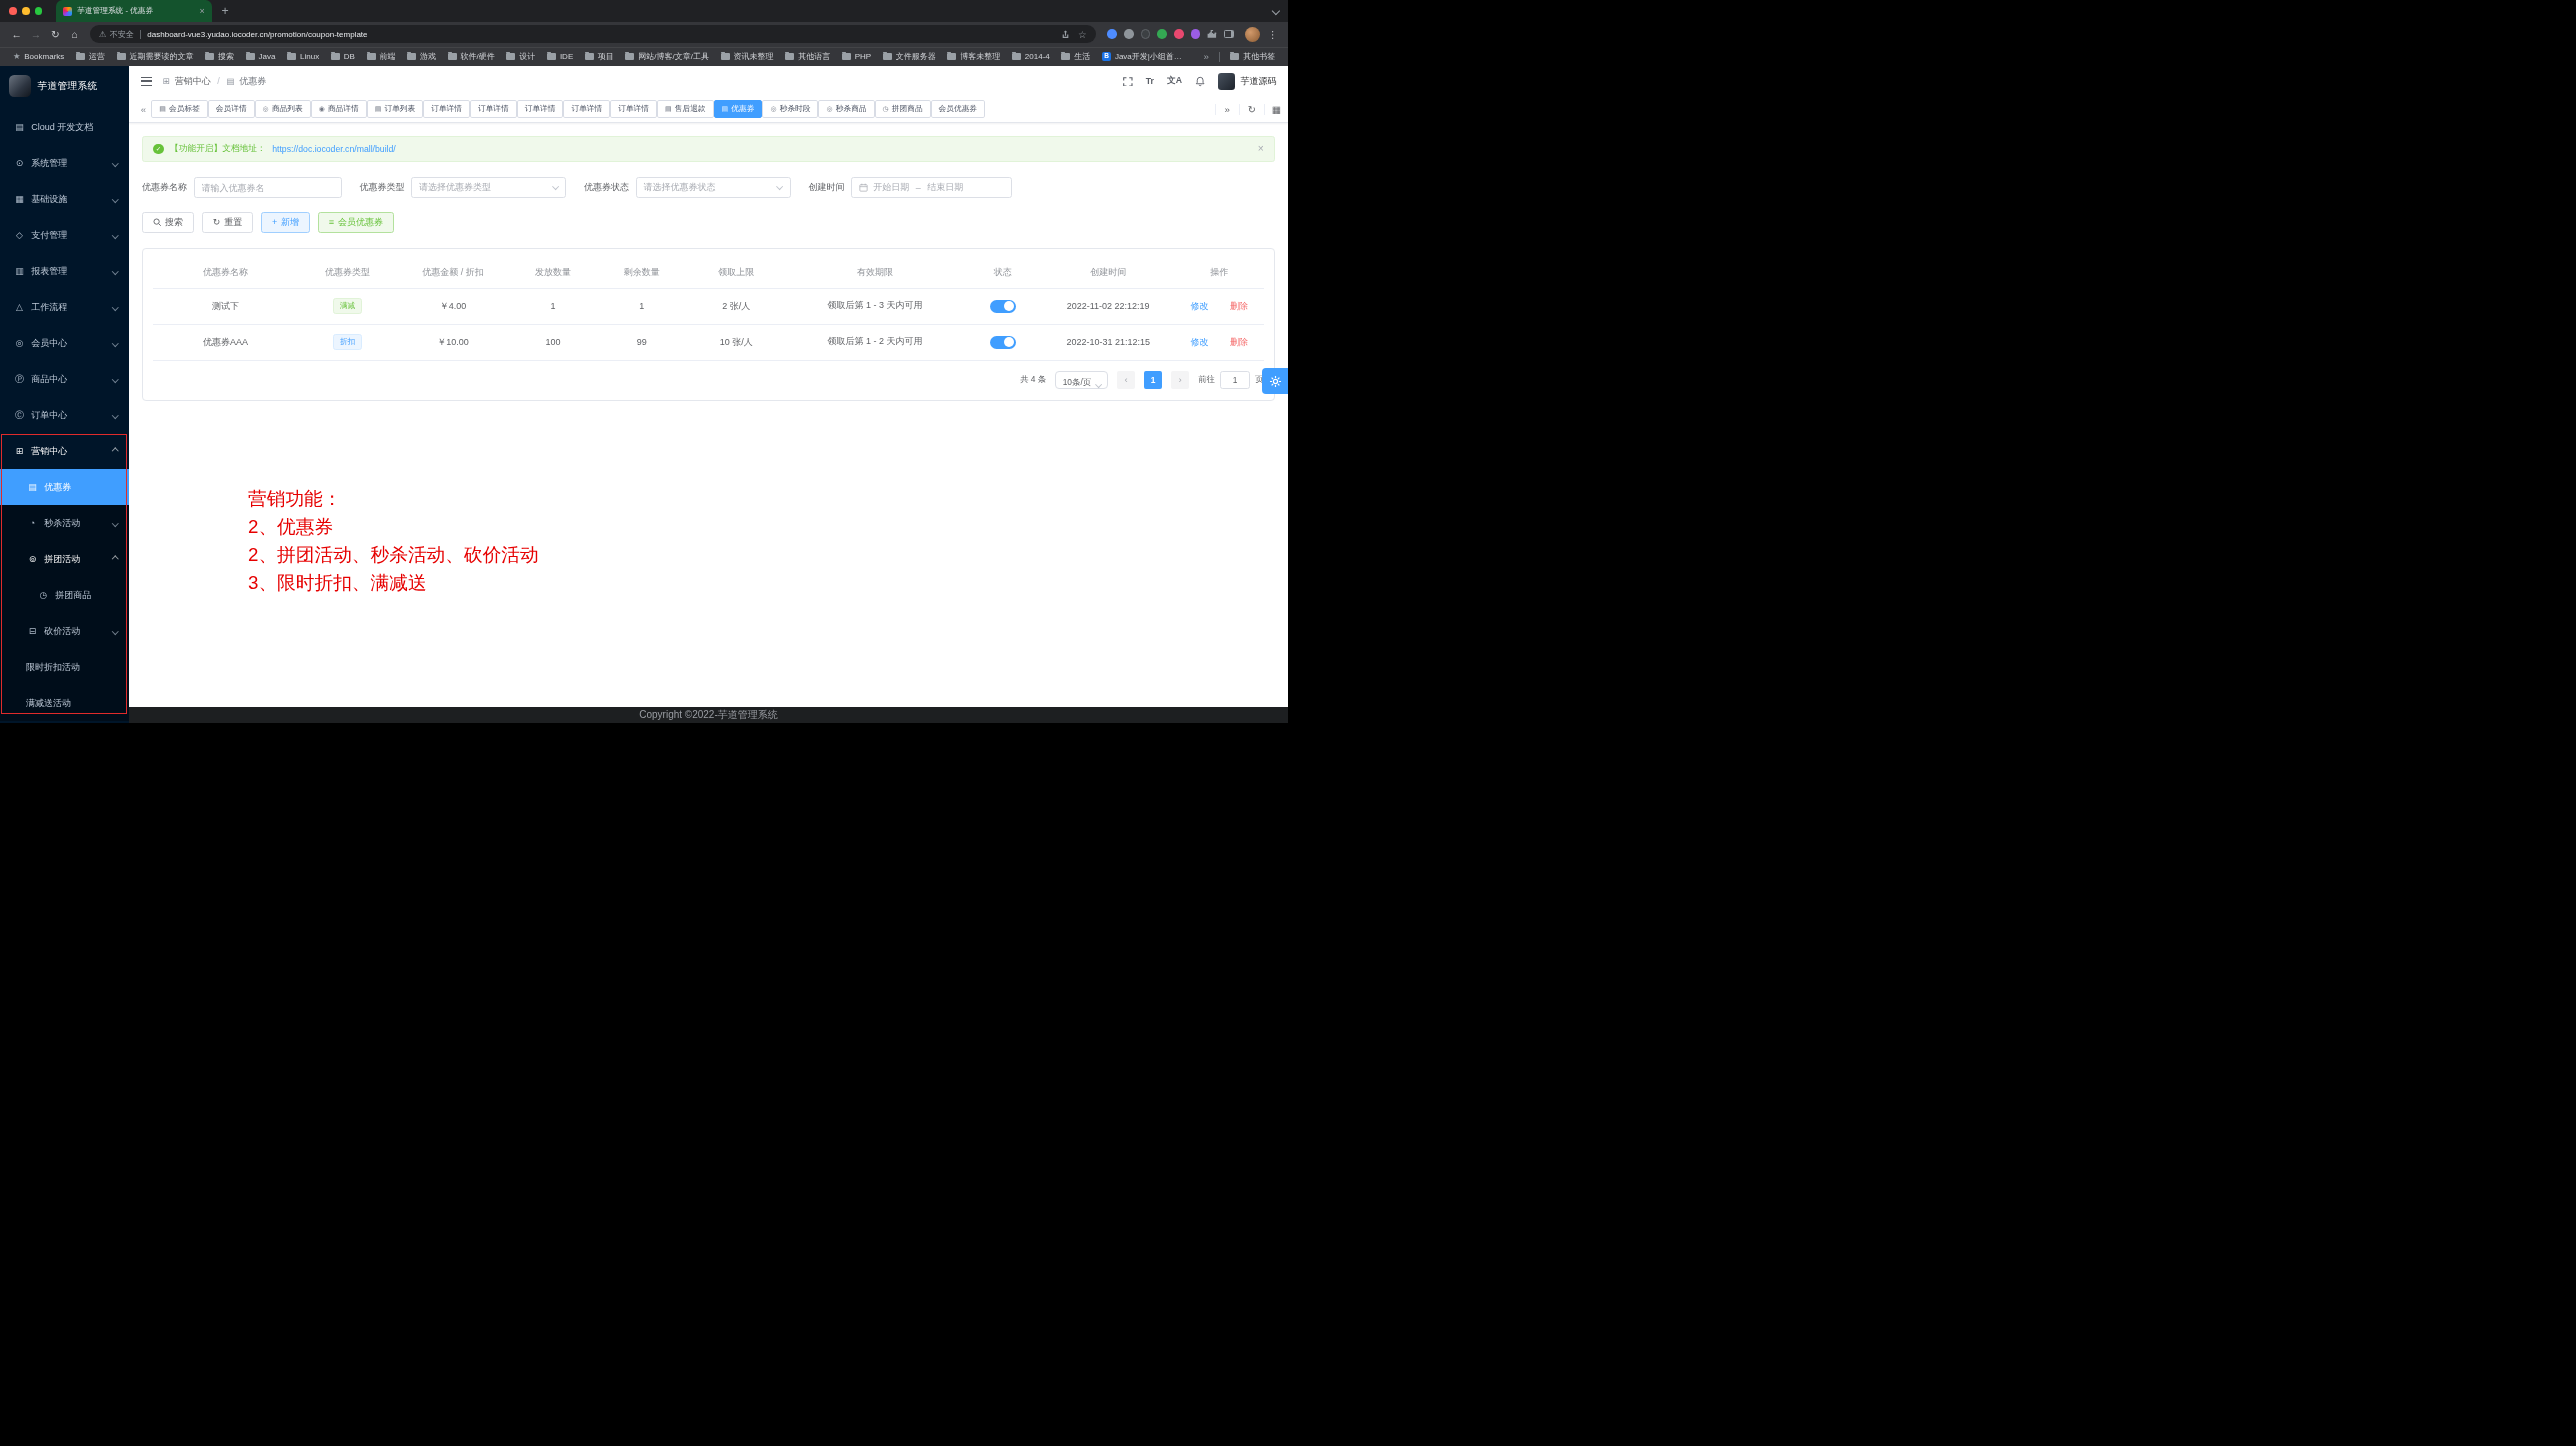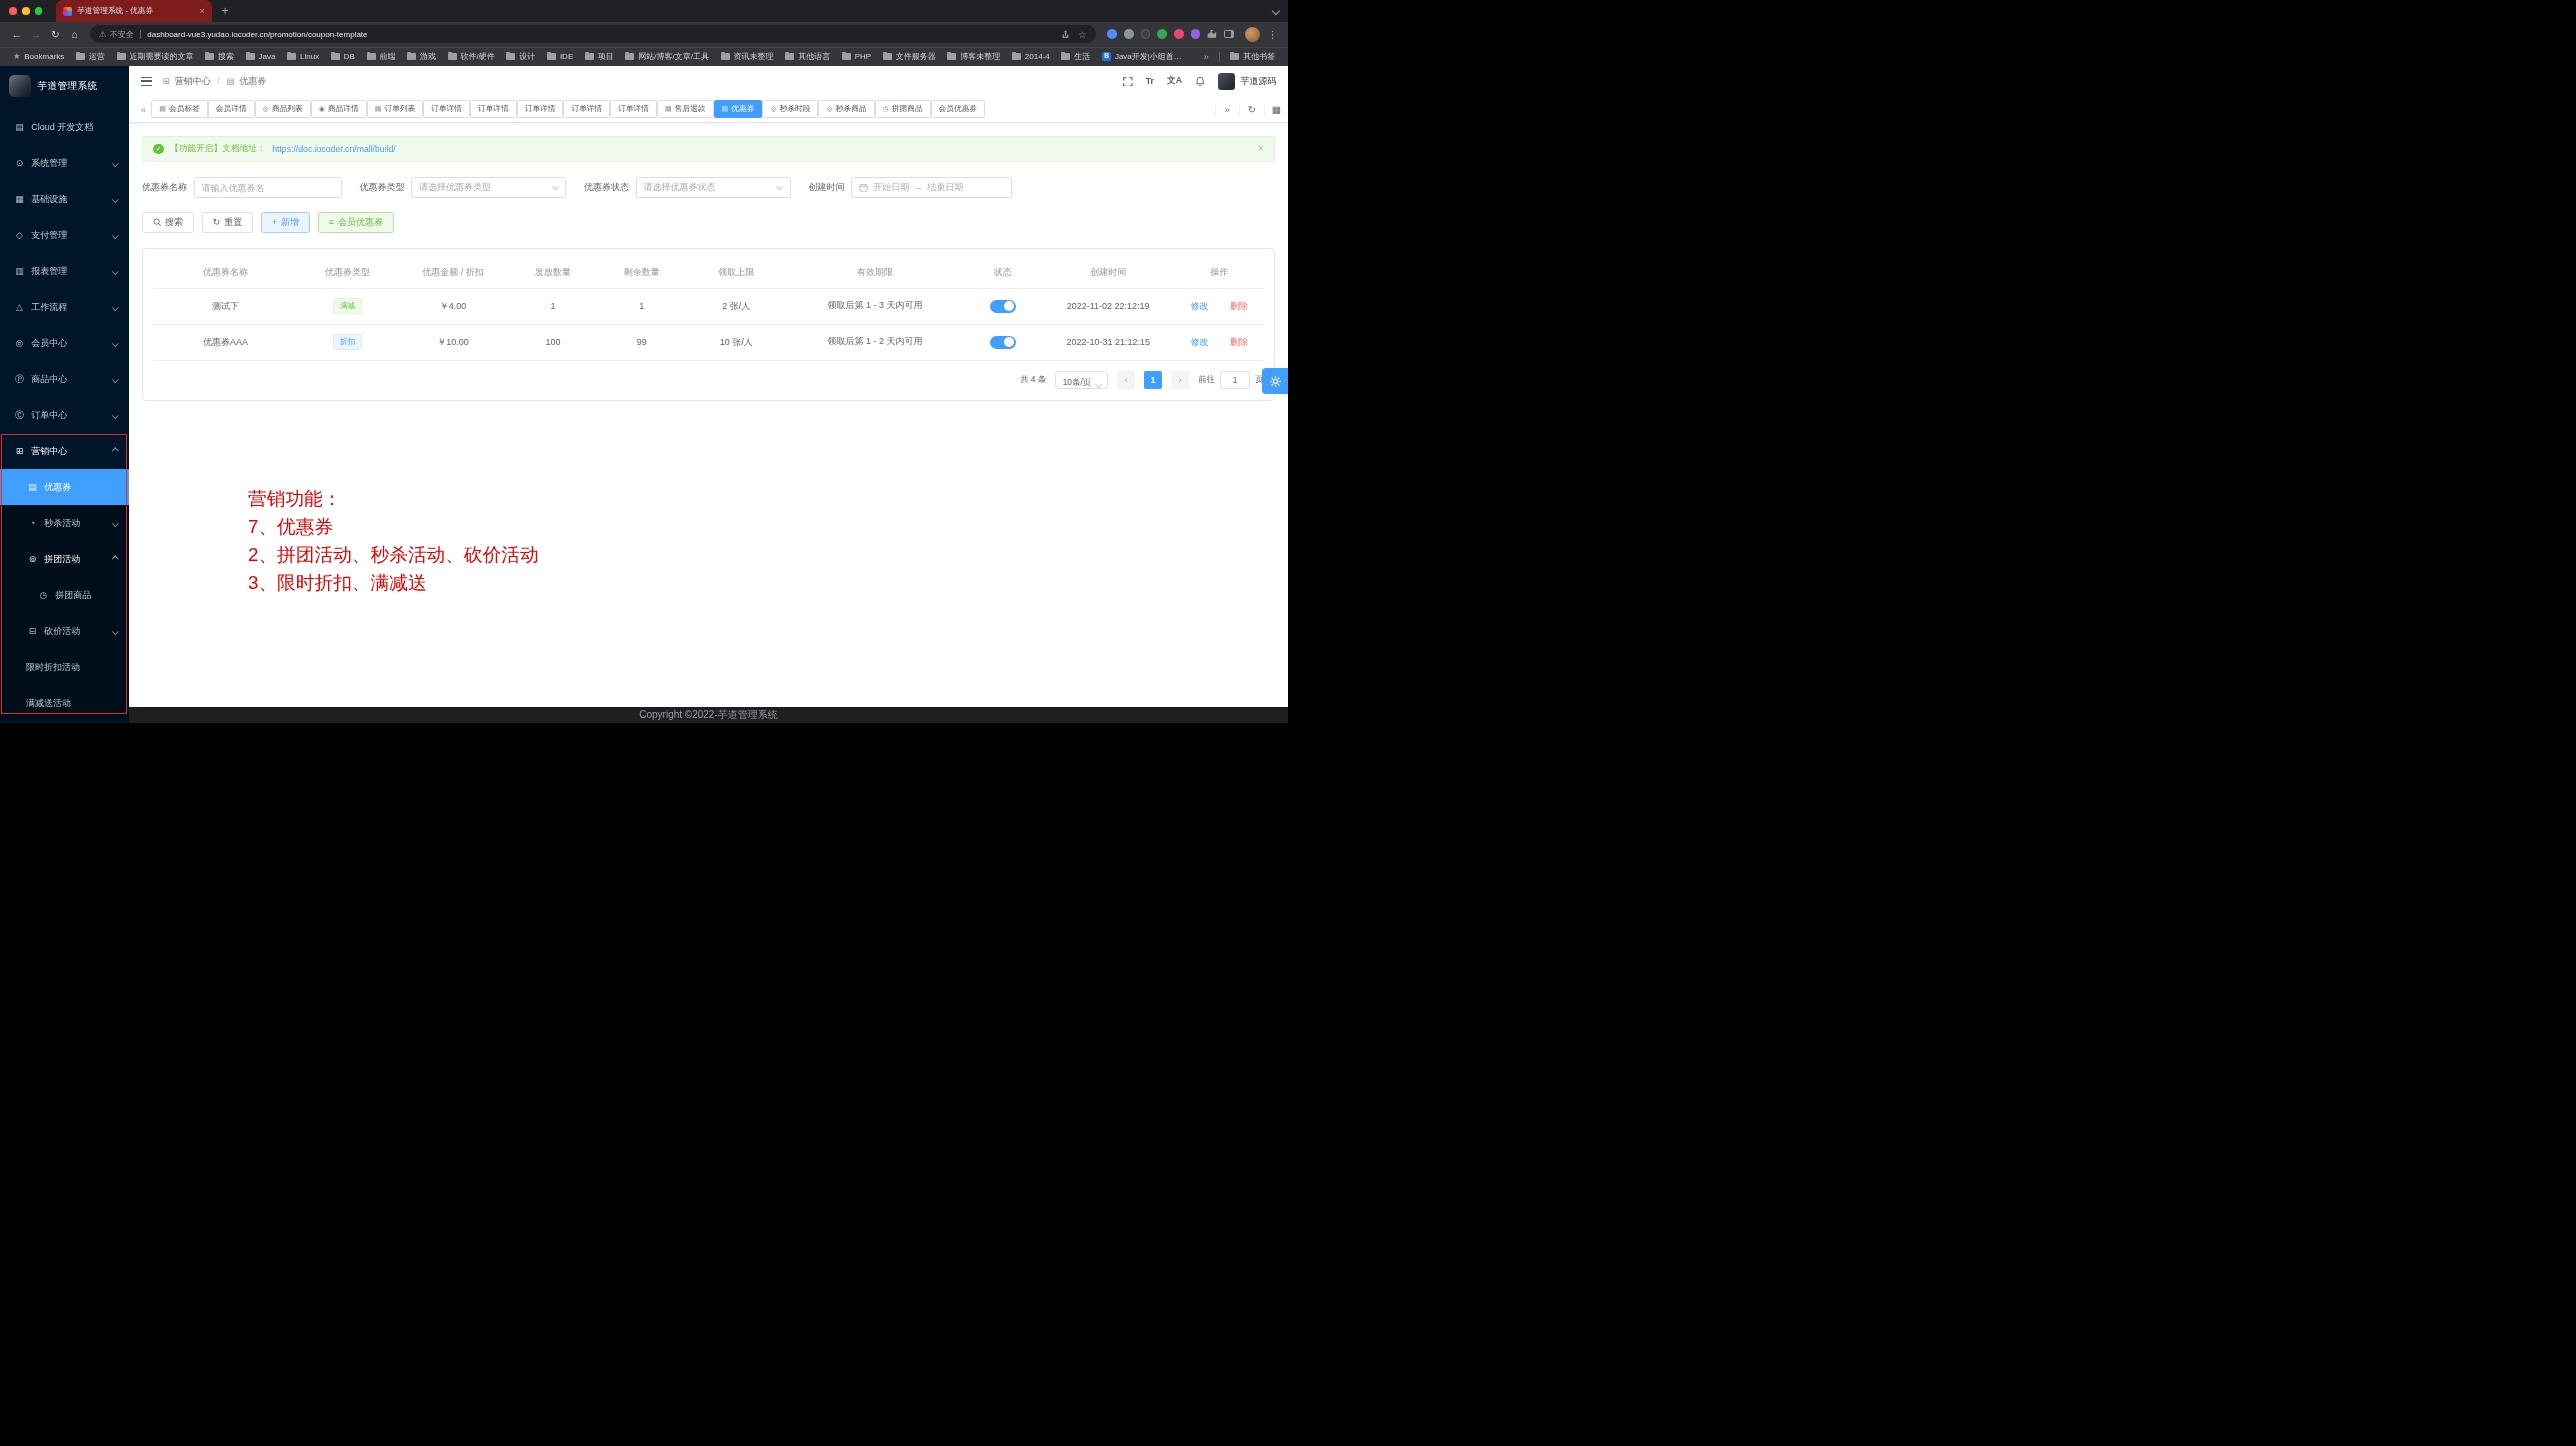--- a/index.html
+++ b/index.html
@@ -5,21 +5,21 @@
   *{margin:0;padding:0;box-sizing:border-box}
   html,body{width:1288px;height:723px;overflow:hidden;background:#000;
     font-family:"Liberation Sans","DejaVu Sans",sans-serif;}
   .stage{position:relative;width:1288px;height:723px;background:#fff;overflow:hidden}
 
   
   .tabstrip{height:22px;background:#202124;display:flex;align-items:center;padding:0 9px;position:relative}
   .lights{display:flex;gap:5.2px;margin-right:14px}
   .light{width:7.7px;height:7.7px;border-radius:50%}
   .light-red{background:#ff5f57}.light-yellow{background:#febc2e}.light-green{background:#28c840}
-  .btab{display:flex;align-items:center;gap:5.2px;width:156px;height:22px;background:#7f1d1d;
+  .btab{display:flex;align-items:center;gap:5.2px;width:156px;height:22px;background:#14532d;
     border-radius:6.5px 6.5px 0 0;padding:0 6.5px;margin-top:0}
   .favicon{width:9px;height:9px;border-radius:1.9px;flex:none;
     background:conic-gradient(from 200deg,#7c4dff,#e91e63,#ff9800,#2196f3,#7c4dff)}
   .btab-title{flex:1;font-size:7.7px;color:#dfe1e5;white-space:nowrap;overflow:hidden;text-overflow:ellipsis}
   .btab-close{color:#9aa0a6;font-size:9px;line-height:1;padding:1.3px}
   .newtab{color:#9aa0a6;font-size:12.3px;margin-left:9px;line-height:1}
   .tabsearch{margin-left:auto;width:5.8px;height:5.8px;border-right:1px solid #9aa0a6;border-bottom:1px solid #9aa0a6;transform:rotate(45deg)}
 
   .toolbar{height:24.5px;background:#35363a;display:flex;align-items:center;padding:0 7.7px;gap:1.3px}
   .navbtn{color:#c6c8cc;font-size:10.3px;width:18px;height:18px;display:flex;align-items:center;justify-content:center;border-radius:50%}
@@ -734,21 +734,21 @@
         <span class="footer-text">Copyright ©2022-芋道管理系统</span>
       </div>
     </div>
   </div>
 
   <div class="red-box"></div>
   <div class="anno">
 
       <div class="anno-line">营销功能：</div>
 
-      <div class="anno-line">7、优惠券</div>
+      <div class="anno-line">2、优惠券</div>
 
       <div class="anno-line">2、拼团活动、秒杀活动、砍价活动</div>
 
       <div class="anno-line">3、限时折扣、满减送</div>
 
   </div>
 
   <div class="gear-fab">
     <svg width="13" height="13" viewBox="0 0 20 20">
       <g stroke="#fff" stroke-width="1.8" fill="none">

